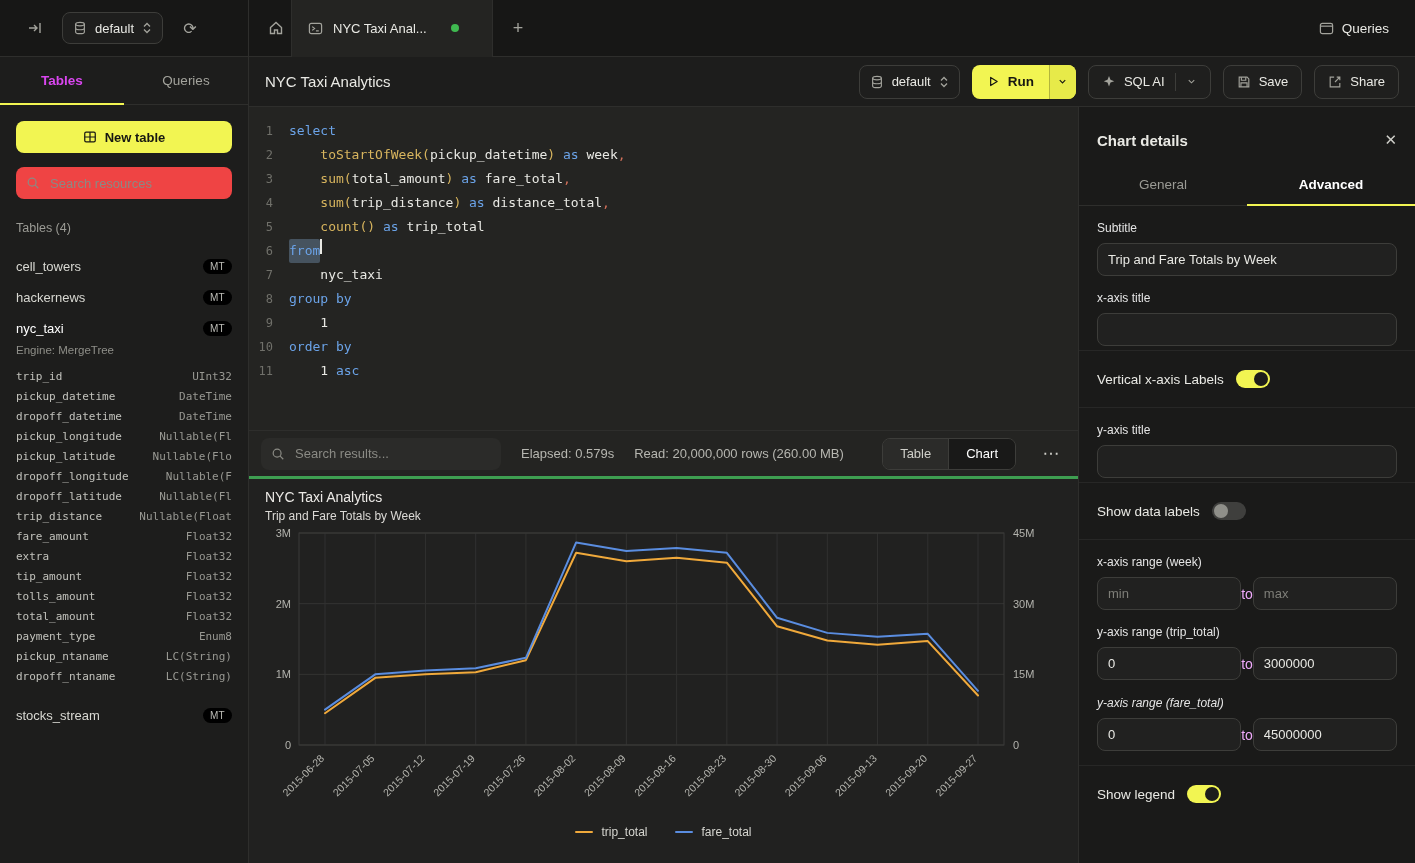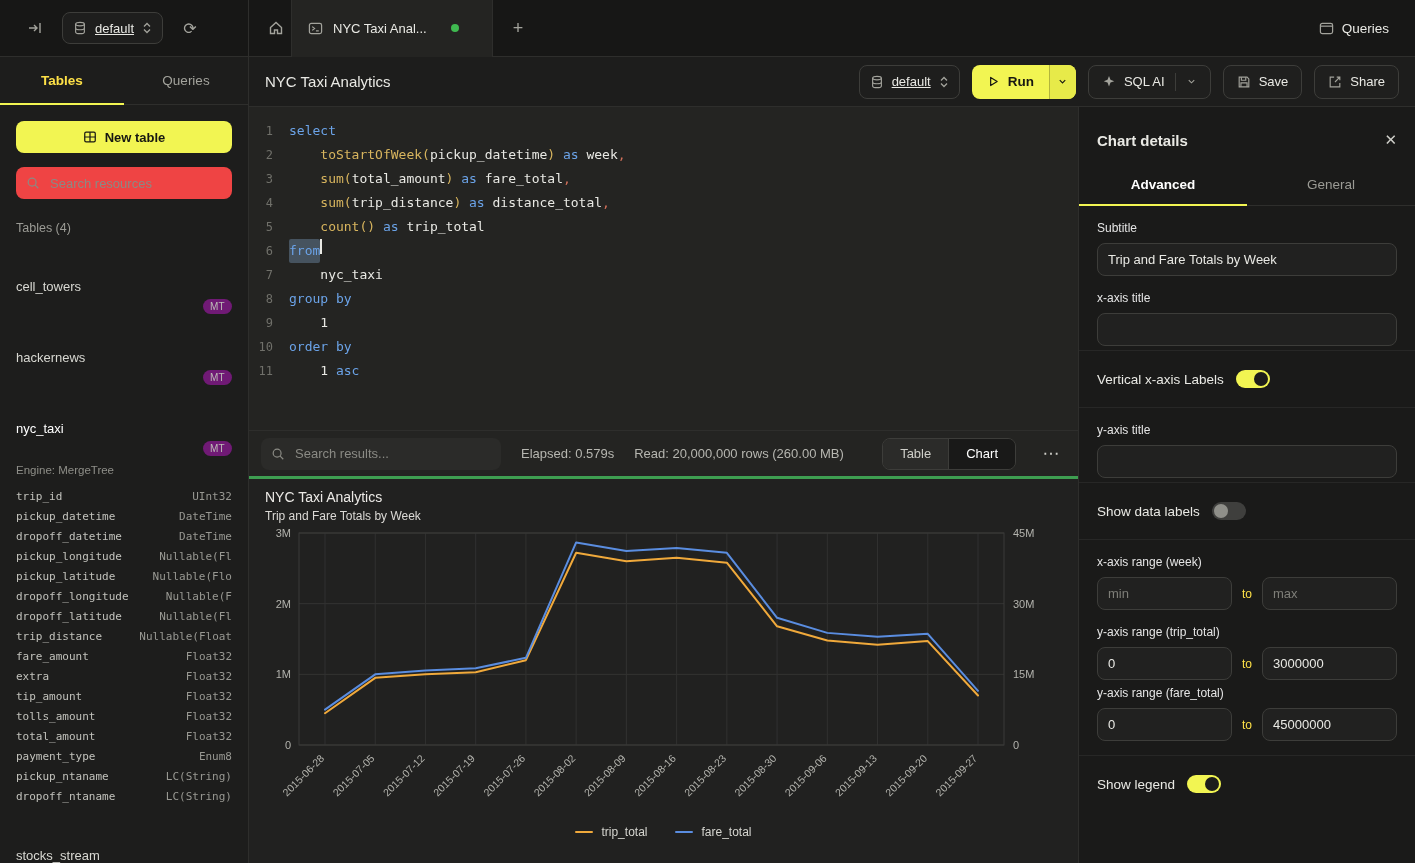--- a/index.html
+++ b/index.html
@@ -23,49 +23,49 @@
     width:1415px;height:863px;overflow:hidden;
     background:#1b1b1a;color:var(--text);
     font-family:"Liberation Sans",sans-serif;font-size:13px;
   }
   svg{display:block;}
   .icon{display:inline-flex;align-items:center;justify-content:center;color:var(--text-dim);}
 
   
   .topbar{height:57px;display:flex;align-items:center;background:var(--bg-top);border-bottom:1px solid var(--border);}
   .topbar-left{width:249px;height:100%;display:flex;align-items:center;gap:12px;padding:0 16px 0 20px;border-right:1px solid var(--border);flex:none;}
-  .pill-select{display:inline-flex;align-items:center;gap:8px;height:32px;padding:0 10px;border:1px solid var(--border-input);border-radius:8px;background:#1e1e1d;cursor:pointer;text-decoration:underline;}
+  .pill-select{display:inline-flex;align-items:center;gap:8px;height:32px;padding:0 10px;border:1px solid var(--border-input);border-radius:8px;background:#1e1e1d;cursor:pointer;}
   .pill-select .lbl{font-size:13px;color:var(--text);}
   .iconbtn{width:30px;height:30px;display:flex;align-items:center;justify-content:center;border-radius:6px;color:var(--text-dim);cursor:pointer;font-size:16px;}
   .home-btn{margin-left:12px;}
   .tab{height:57px;display:flex;align-items:center;gap:10px;padding:0 16px;background:#242422;border-right:1px solid var(--border);border-left:1px solid var(--border);min-width:202px;cursor:pointer;}
   .tab .tab-label{font-size:13px;color:var(--text);white-space:nowrap;}
   .green-dot{width:8px;height:8px;border-radius:50%;background:var(--green);margin-left:14px;}
   .add-tab{margin-left:10px;font-size:18px;}
   .topbar-spacer{flex:1;}
   .queries-btn{display:flex;align-items:center;gap:8px;margin-right:26px;color:var(--text);font-size:13.5px;cursor:pointer;}
 
   
   .app-body{display:flex;height:806px;}
   .sidebar{width:249px;flex:none;background:var(--bg-side);border-right:1px solid var(--border);display:flex;flex-direction:column;overflow:hidden;}
   .main-col{flex:1;display:flex;flex-direction:column;min-width:0;}
 
   
   .sidebar-tabs{display:flex;height:48px;border-bottom:1px solid var(--border);flex:none;}
   .s-tab{flex:1;display:flex;align-items:center;justify-content:center;font-size:13.5px;color:var(--text-dim);cursor:pointer;position:relative;}
-  .s-tab.active{color:#fde047;font-weight:600;}
+  .s-tab.active{color:#d946ef;font-weight:600;}
   .s-tab.active::after{content:"";position:absolute;left:0;right:0;bottom:-1px;height:2px;background:var(--yellow);}
   .new-table-btn{margin:16px 16px 0;height:32px;flex:none;background:var(--yellow);color:#171712;border:none;border-radius:8px;display:flex;align-items:center;justify-content:center;gap:8px;font-size:13px;font-weight:600;cursor:pointer;font-family:inherit;}
   .search-box{margin:14px 16px 0;height:32px;flex:none;background:#ef4444;border-radius:8px;display:flex;align-items:center;gap:8px;padding:0 10px;}
   .search-box input{flex:1;background:transparent;border:none;outline:none;color:var(--text);font-size:13px;font-family:inherit;min-width:0;}
   .search-box input::placeholder{color:var(--text-faint);}
   .tables-header{margin:22px 16px 16px;color:#9b9b95;font-size:12.5px;flex:none;}
   .table-row{display:flex;align-items:center;justify-content:space-between;padding:8px 16px;font-size:13px;color:#d8d8d2;cursor:pointer;}
   .table-row.selected{color:#fff;}
-  .badge{background:#701a75;color:#bdbdb7;font-size:10px;padding:2px 7px;border-radius:9px;letter-spacing:.3px;margin-top:40px;}
+  .badge{background:#000000;color:#bdbdb7;font-size:10px;padding:2px 7px;border-radius:9px;letter-spacing:.3px;}
   .engine{padding:0 16px 8px;color:#8e8e88;font-size:11.5px;}
   .cols{padding:2px 0 0;}
   .col-row{display:flex;align-items:center;justify-content:space-between;padding:0 16px;height:20px;font-family:"DejaVu Sans Mono",monospace;font-size:11px;cursor:default;}
   .col-name{color:#c2c2bc;}
   .col-type{color:#989892;}
   .stocks-row{margin-top:14px;}
 
   
   .main-header{height:50px;flex:none;display:flex;align-items:center;gap:12px;padding:0 16px;background:var(--bg-side);border-bottom:1px solid var(--border);}
   .query-title{font-size:15px;font-weight:500;margin-right:auto;}
@@ -125,24 +125,24 @@
   .field-label{color:#e5e5e5;font-size:12px;margin:15px 0 8px;}
   .text-input{width:100%;height:33px;background:#212120;border:1px solid var(--border-input);border-radius:8px;color:var(--text);padding:0 10px;font-size:13px;font-family:inherit;outline:none;}
   .text-input::placeholder{color:#7e7e78;}
   .toggle-row{display:flex;align-items:center;gap:12px;padding:15px 0;font-size:13.5px;color:var(--text);}
   .toggle{width:34px;height:18px;border-radius:9px;position:relative;cursor:pointer;flex:none;}
   .toggle.on{background:var(--yellow);}
   .toggle.on::after{content:"";position:absolute;right:2px;top:2px;width:14px;height:14px;border-radius:50%;background:#1d1d1b;}
   .toggle.off{background:#3f3f3d;}
   .toggle.off::after{content:"";position:absolute;left:2px;top:2px;width:14px;height:14px;border-radius:50%;background:#8f8f89;}
   .p-divider{height:1px;background:#272726;margin:4px -18px;}
-  .range-row{display:flex;align-items:center;gap:10px;}
+  .range-row{display:flex;align-items:center;}
   .range-row .text-input{flex:1;min-width:0;}
-  .to-label{color:#fde047;font-size:12px;flex:none;}
-  .mt6{margin-top:6px;}
+  .to-label{color:#f0abfc;font-size:14px;flex:none;}
+  .mt6{margin-top:16px;font-style:italic;}
 </style>
 </head>
 <body>
 
 <div class="topbar">
   <div class="topbar-left">
     <span class="iconbtn">
       <svg width="16" height="16" viewBox="0 0 16 16" fill="none" stroke="currentColor" stroke-width="1.4">
           <path d="M2 8h8M7 5l3 3-3 3M13 3v10"></path>
         </svg>
@@ -470,22 +470,22 @@
         </div>
 
       </div>
 
       <div class="right-panel">
         <div class="panel-header">
           <span class="panel-title">Chart details</span>
           <span class="close-btn">✕</span>
         </div>
         <div class="panel-tabs">
+          <div class="p-tab">General</div>
           <div class="p-tab active">Advanced</div>
-          <div class="p-tab">General</div>
         </div>
         <div class="panel-body">
 
           <div class="field-label">Subtitle</div>
           <input class="text-input" value="Trip and Fare Totals by Week" style="">
 
           <div class="field-label">x-axis title</div>
           <input class="text-input" style="">
 
           <div class="p-divider"></div>

